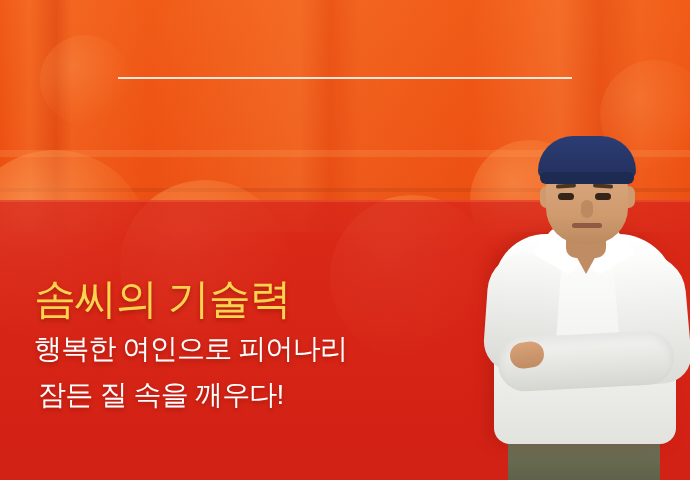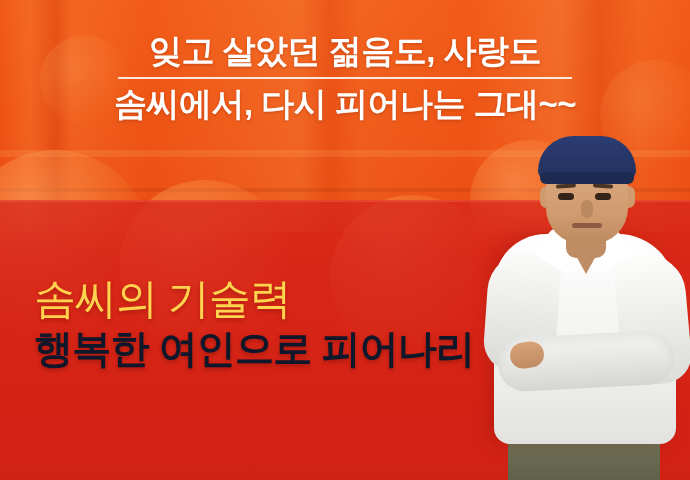--- a/index.html
+++ b/index.html
@@ -105,23 +105,23 @@
     display: block;
     color: #ffd34d;
     font-size: 42px;
     font-weight: 400;
     line-height: 54px;
     letter-spacing: -1px;
     text-shadow: 0 2px 4px rgba(110,10,5,0.45);
   }
   .copy .sub {
     display: block;
-    color: #0f172a;
-    font-size: 39px;
-    font-weight: 700;
+    color: #ffffff;
+    font-size: 28px;
+    font-weight: 400;
     line-height: 46px;
     letter-spacing: -0.8px;
     text-shadow: 0 2px 4px rgba(110,10,5,0.45);
   }
   .copy .sub.s2 { margin-left: 4px; }
 
   
   .doctor {
     position: absolute;
     right: 0; bottom: 0;
@@ -249,24 +249,20 @@
   <div class="bg-hline h1"></div>
   <div class="bg-hline h2"></div>
 
   <div class="bokeh b5"></div>
   <div class="bokeh b6"></div>
   <div class="bokeh b1"></div>
   <div class="bokeh b2"></div>
   <div class="bokeh b3"></div>
   <div class="bokeh b4"></div>
 
-  <div class="headline">
-    <span class="line">잊고 살았던 젊음도, 사랑도</span>
-    <span class="line">솜씨에서, 다시 피어나는 그대~~</span>
-  </div>
   <div class="headline-rule"></div>
 
   <div class="red-panel"></div>
   <div class="panel-edge"></div>
 
   <div class="doctor">
     <div class="doc-pants"></div>
     <div class="doc-body"></div>
     <div class="doc-shoulder-l"></div>
     <div class="doc-shoulder-r"></div>
@@ -284,15 +280,16 @@
     <div class="doc-eye-l"></div>
     <div class="doc-eye-r"></div>
     <div class="doc-nose"></div>
     <div class="doc-mouth"></div>
     <div class="doc-cap"></div>
   </div>
 
   <div class="copy">
     <span class="title">솜씨의 기술력</span>
     <span class="sub">행복한 여인으로 피어나리</span>
+    <span class="sub s2">잠든 질 속을 깨우다!</span>
   </div>
 
 </div>
 
 </body></html>

